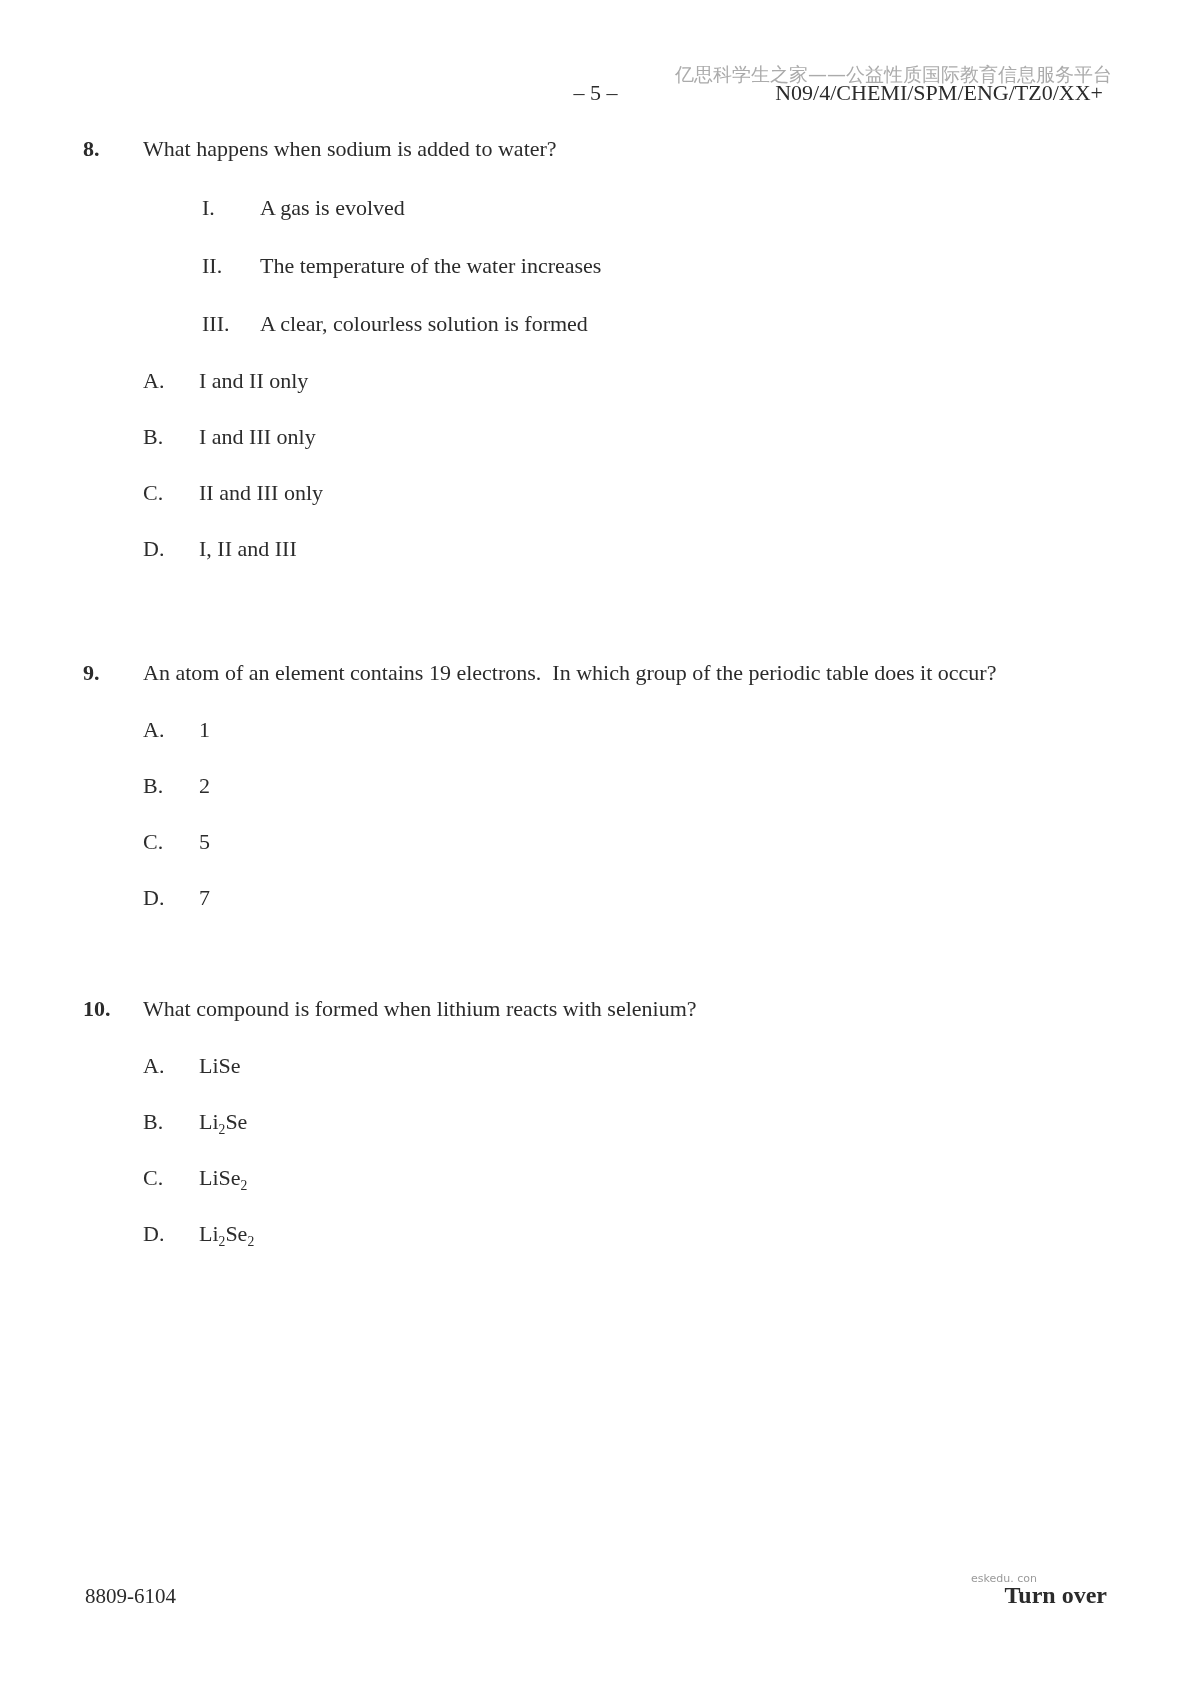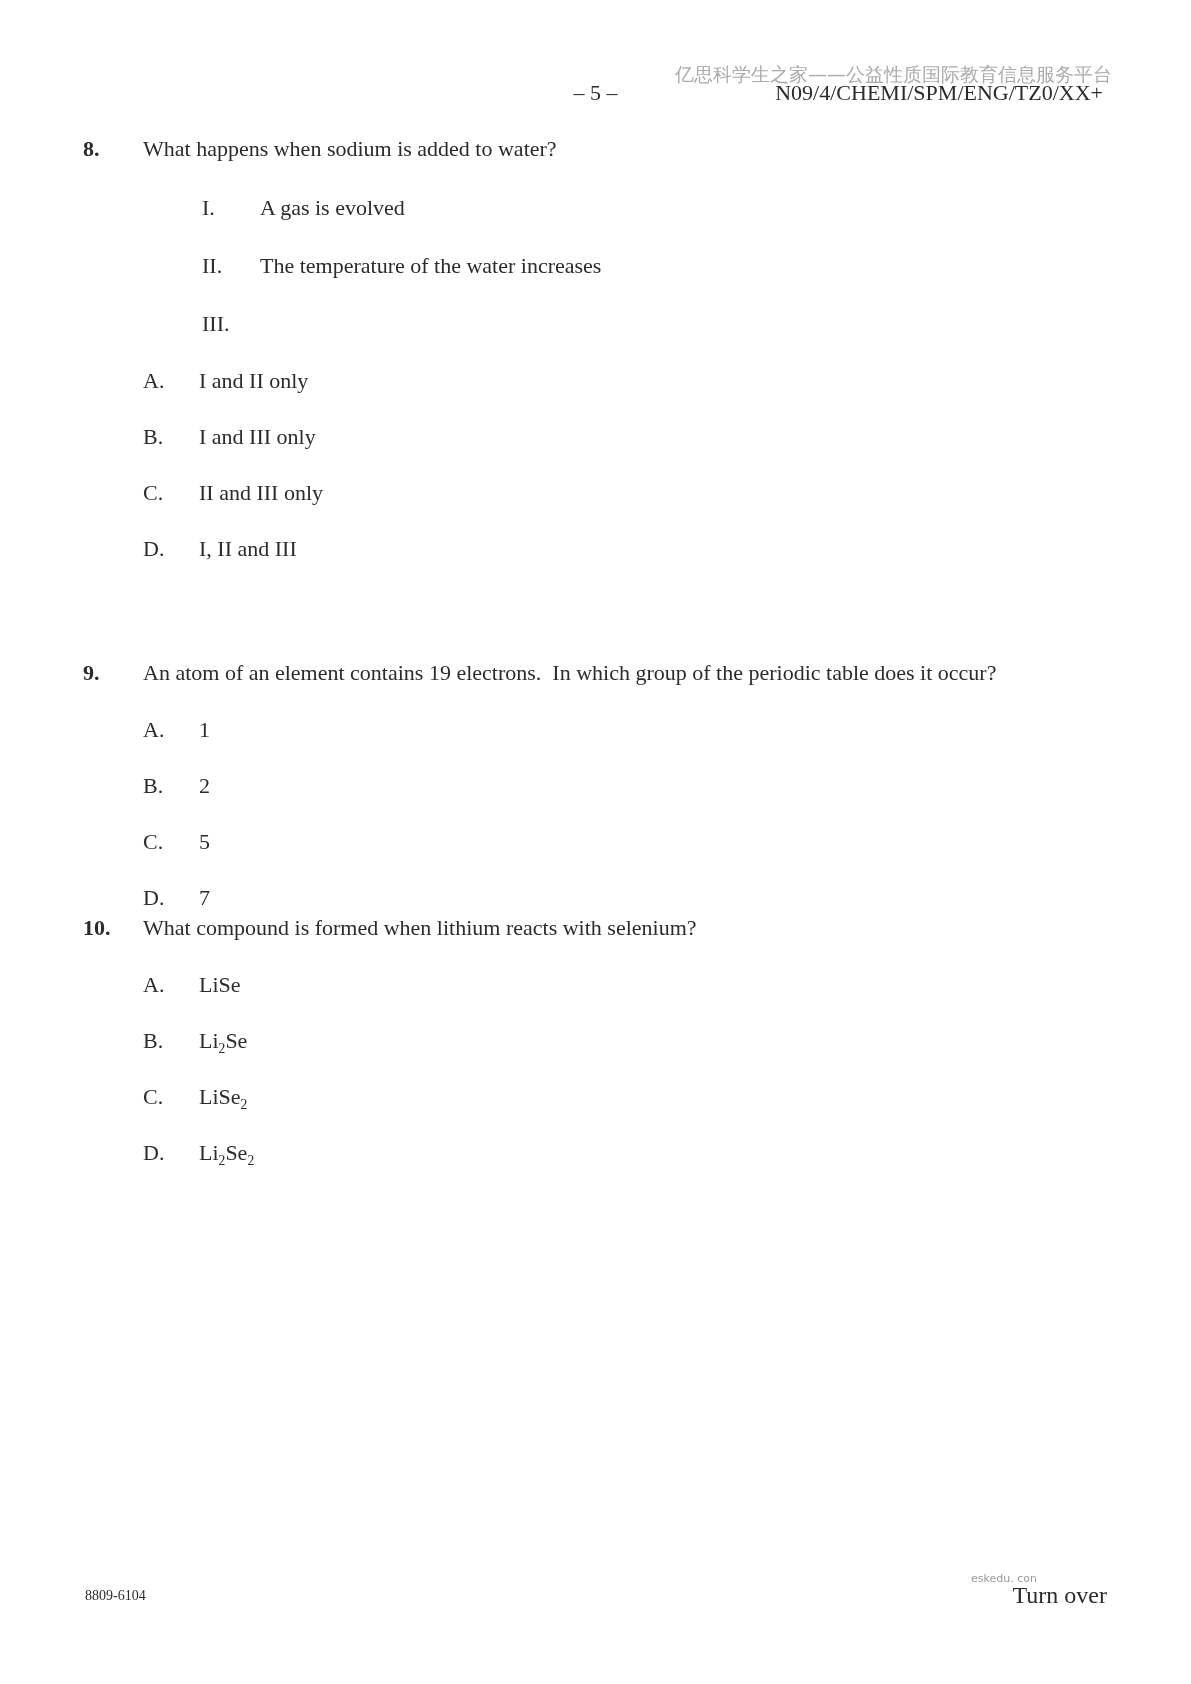--- a/index.html
+++ b/index.html
@@ -25,21 +25,21 @@
     text-align:center;
   }
   .hdr-code {
     position:absolute; right:88px; top:78px;
     white-space:nowrap;
   }
 
   
   .questions { position:absolute; left:0; top:0; right:0; padding-top:134px; }
   .question + .question.q-gap-9  { margin-top:94px; }
-  .question + .question.q-gap-10 { }
+  .question + .question.q-gap-10 { margin-top:81px; }
 
   .q-row { display:flex; align-items:flex-start; }
   .stem-row { padding-left:83px; }
   .q-col-num { width:60px; flex:none; font-weight:bold; }
   .q-stem { white-space:pre-wrap; }
 
   .statements { margin-top:29px; }
   .statement-row { padding-left:202px; }
   .statement-row + .statement-row { margin-top:28px; }
   .st-num { width:58px; flex:none; }
@@ -47,31 +47,31 @@
   .options { margin-top:27px; }
   .option-row { padding-left:143px; }
   .option-row + .option-row { margin-top:26px; }
   .opt-letter { width:56px; flex:none; }
 
   .formula sub { font-size:0.62em; line-height:0; }
 
   
   .ftr-code {
     position:absolute; left:85px; top:1584px;
-    font-size:14px; line-height:24px;
+    font-size:21px; line-height:24px;
   }
   .ftr-wm {
     position:absolute; right:154px; top:1568px;
     font-family:"DejaVu Sans","Liberation Sans",sans-serif;
     font-size:11px; line-height:22px;
     color:#9a9a9a; white-space:nowrap;
   }
   .ftr-turn {
     position:absolute; right:84px; top:1580px;
-    font-weight:normal; font-size:24px; line-height:30px;
+    font-weight:bold; font-size:24px; line-height:30px;
     white-space:nowrap;
   }
 </style>
 </head>
 <body>
 
 <div class="hdr-cn">亿思科学生之家——公益性质国际教育信息服务平台</div>
 
 <div class="hdr-page">– 5 –</div>
 
@@ -87,20 +87,21 @@
         <div class="q-row statement-row">
           <span class="st-num">I.</span>
           <span>A gas is evolved</span>
         </div>
         <div class="q-row statement-row">
           <span class="st-num">II.</span>
           <span>The temperature of the water increases</span>
         </div>
         <div class="q-row statement-row">
           <span class="st-num">III.</span>
+          <span>A clear, colourless solution is formed</span>
         </div>
       </div>
       <div class="options">
         <div class="q-row option-row">
           <span class="opt-letter">A.</span>
           <span>I and II only</span>
         </div>
         <div class="q-row option-row">
           <span class="opt-letter">B.</span>
           <span>I and III only</span>

